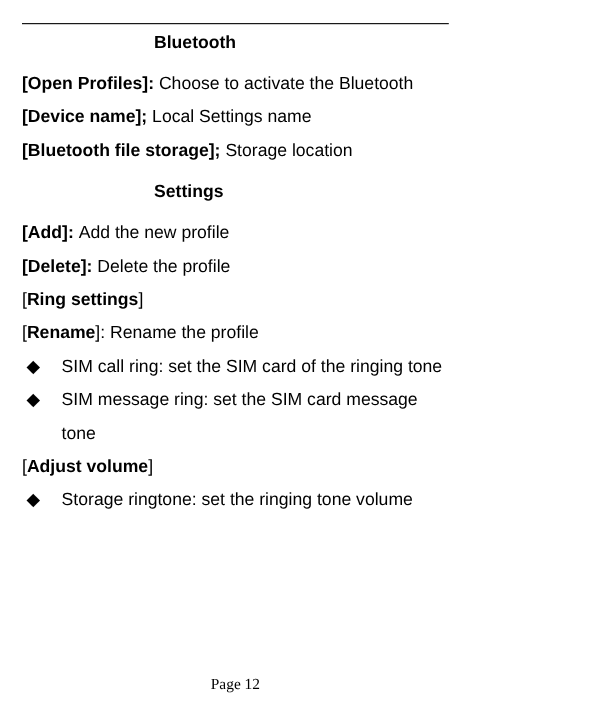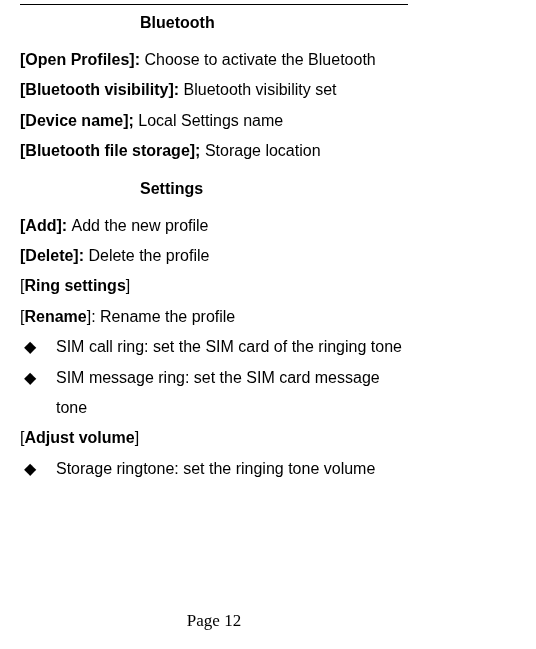--- a/index.html
+++ b/index.html
@@ -6,21 +6,21 @@
     margin: 0;
     padding: 0;
     background: #fff;
     font-family: Arial, Helvetica, sans-serif;
     color: #000;
   }
   .page {
     width: 428px;
     height: 649px;
     box-sizing: border-box;
-    padding: 4px 20px 0 20px;
+    padding: 21px 20px 0 20px;
     position: relative;
     font-size: 16px;
     line-height: 1.9;
   }
   .rule {
     border-top: 1px solid #000;
     margin: 0 0 2px 0;
   }
   .heading {
     font-weight: bold;
@@ -52,39 +52,36 @@
   .bullet-text {
     flex: 1;
   }
   .footer {
     position: absolute;
     bottom: 12px;
     left: 0;
     width: 100%;
     text-align: center;
     font-family: "Times New Roman", Times, serif;
-    font-size: 17px;
+    font-size: 14px;
   }
   .spacer-sm { height: 6px; }
 </style>
 </head>
 <body>
 
 <div class="page">
   <div class="rule"></div>
 
   <div class="heading">Bluetooth</div>
 
   <div class="spacer-sm"></div>
 
   <div class="entry">
     <span class="bold">[Open Profiles]: </span><span>Choose to activate the Bluetooth</span>
-  </div>
-  <div class="entry">
-    <span class="bold">[Bluetooth visibility]: </span><span>Bluetooth visibility set</span>
   </div>
   <div class="entry">
     <span class="bold">[Device name]; </span><span>Local Settings name</span>
   </div>
   <div class="entry">
     <span class="bold">[Bluetooth file storage]; </span><span>Storage location</span>
   </div>
 
   <div class="spacer-sm"></div>
 

